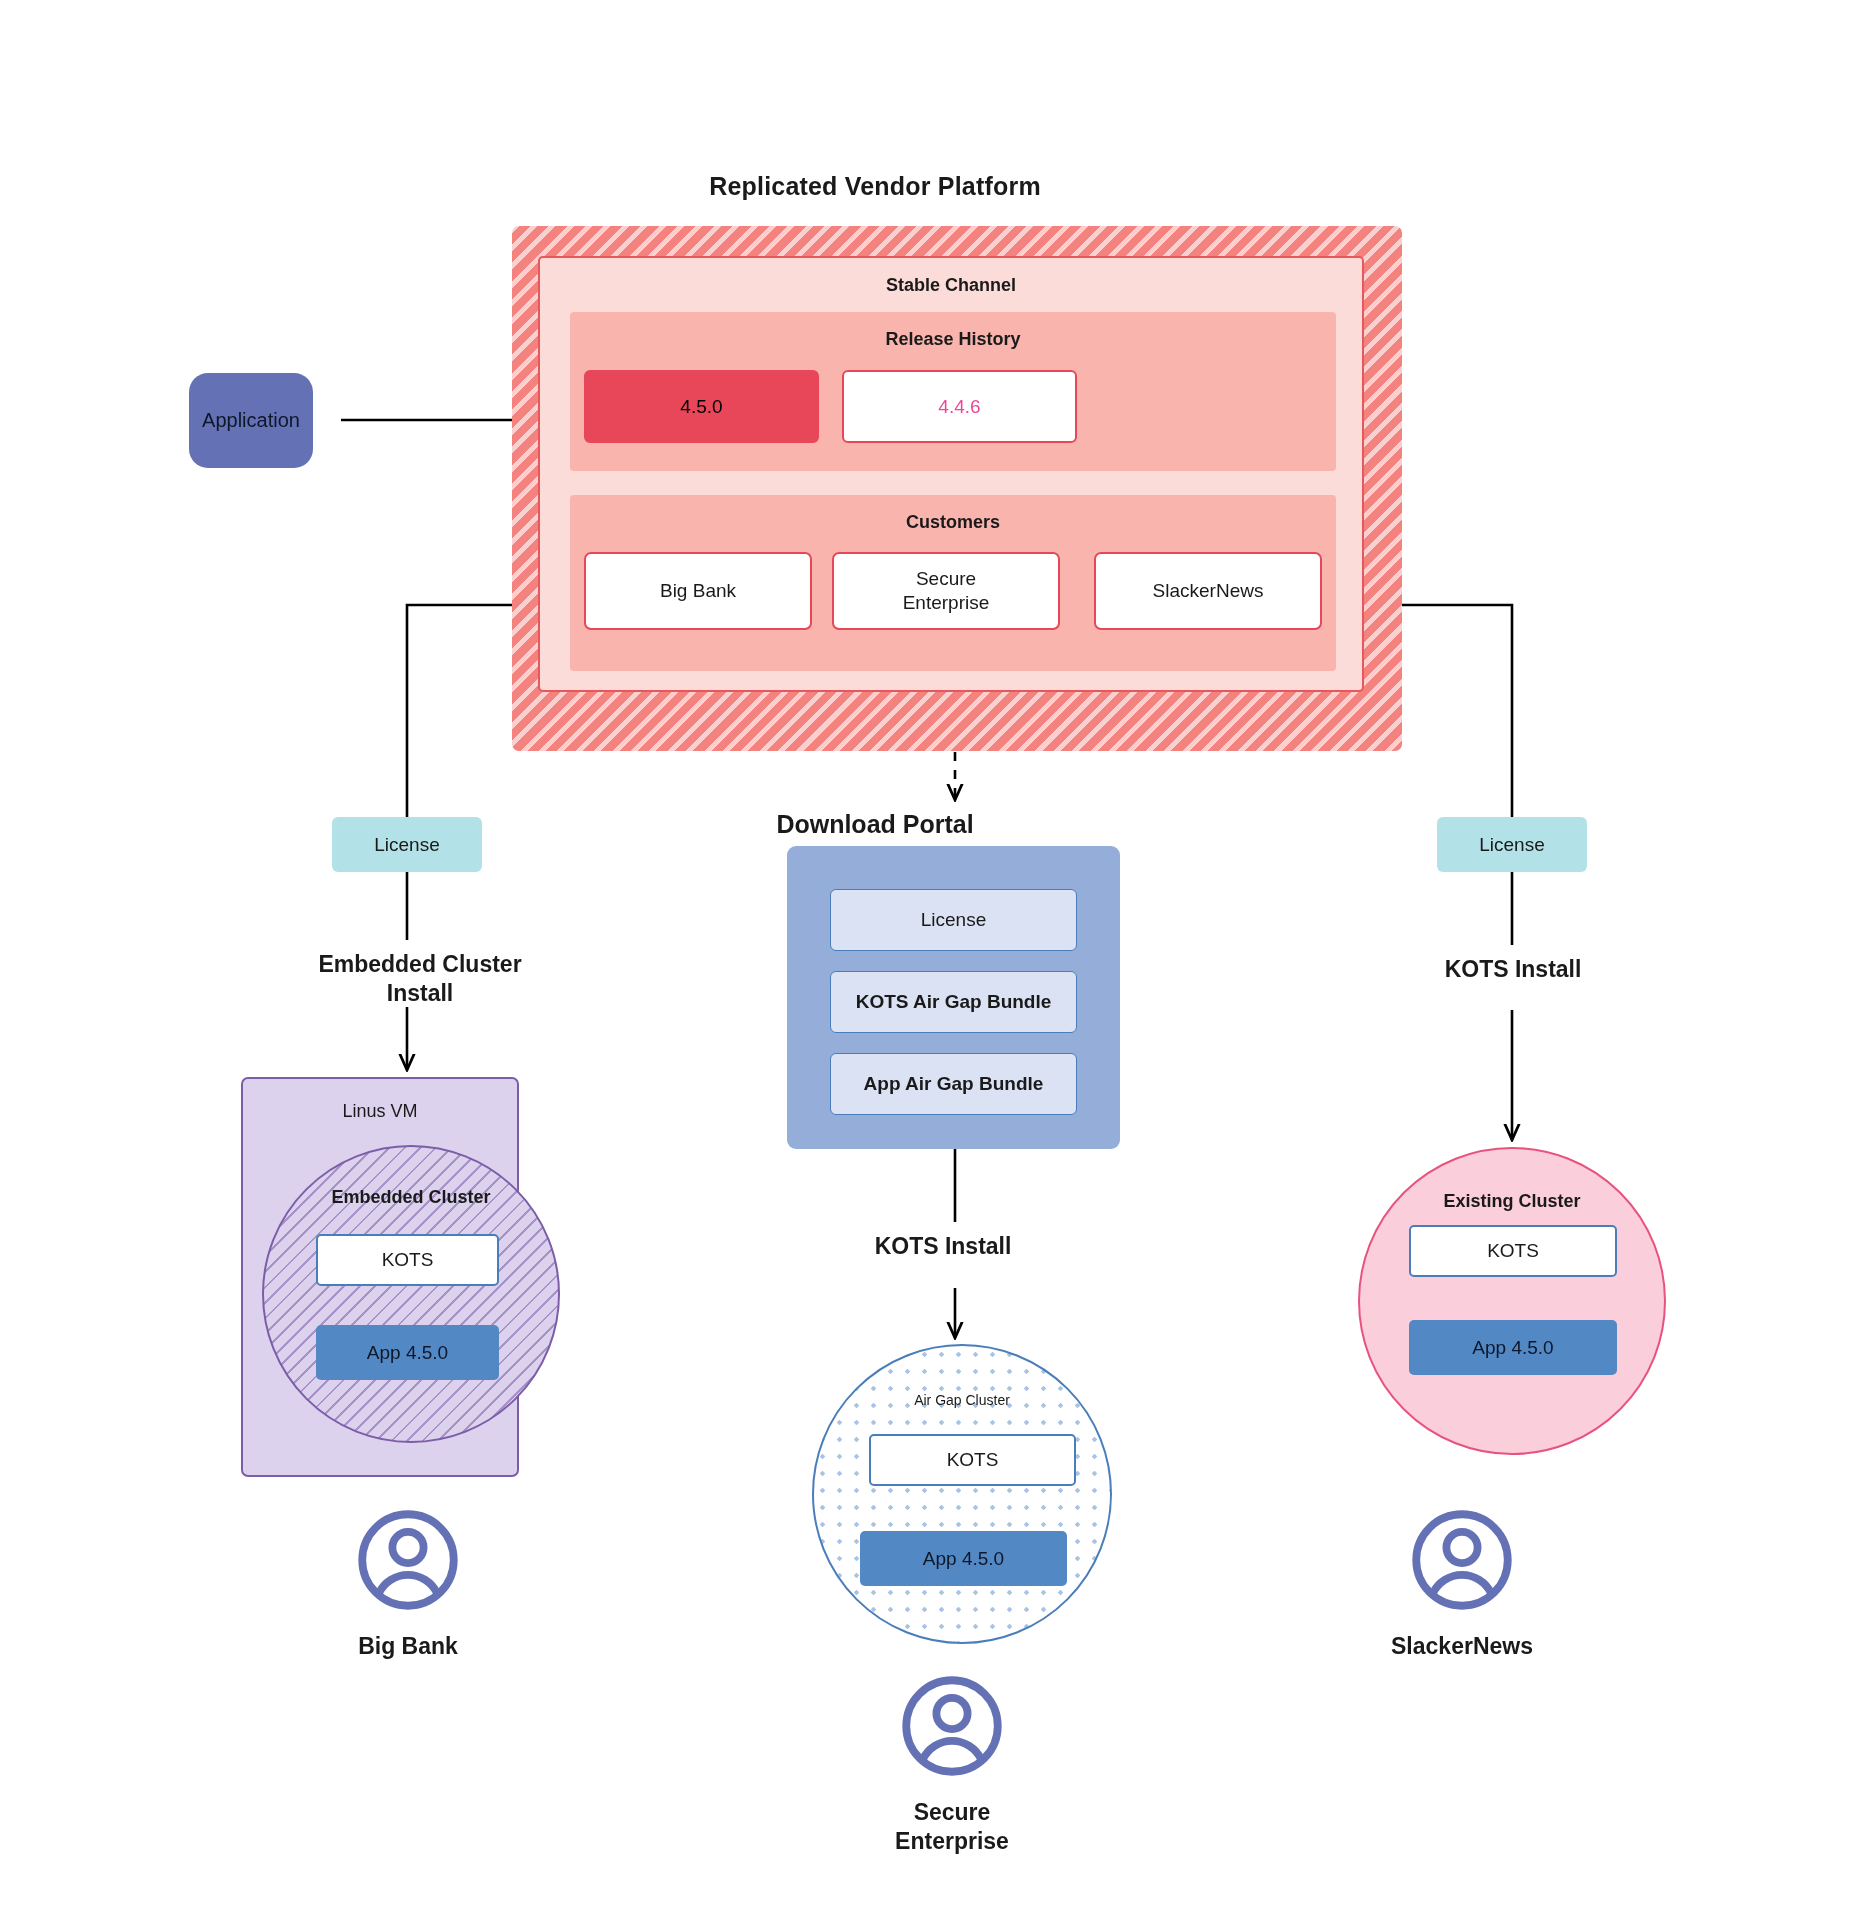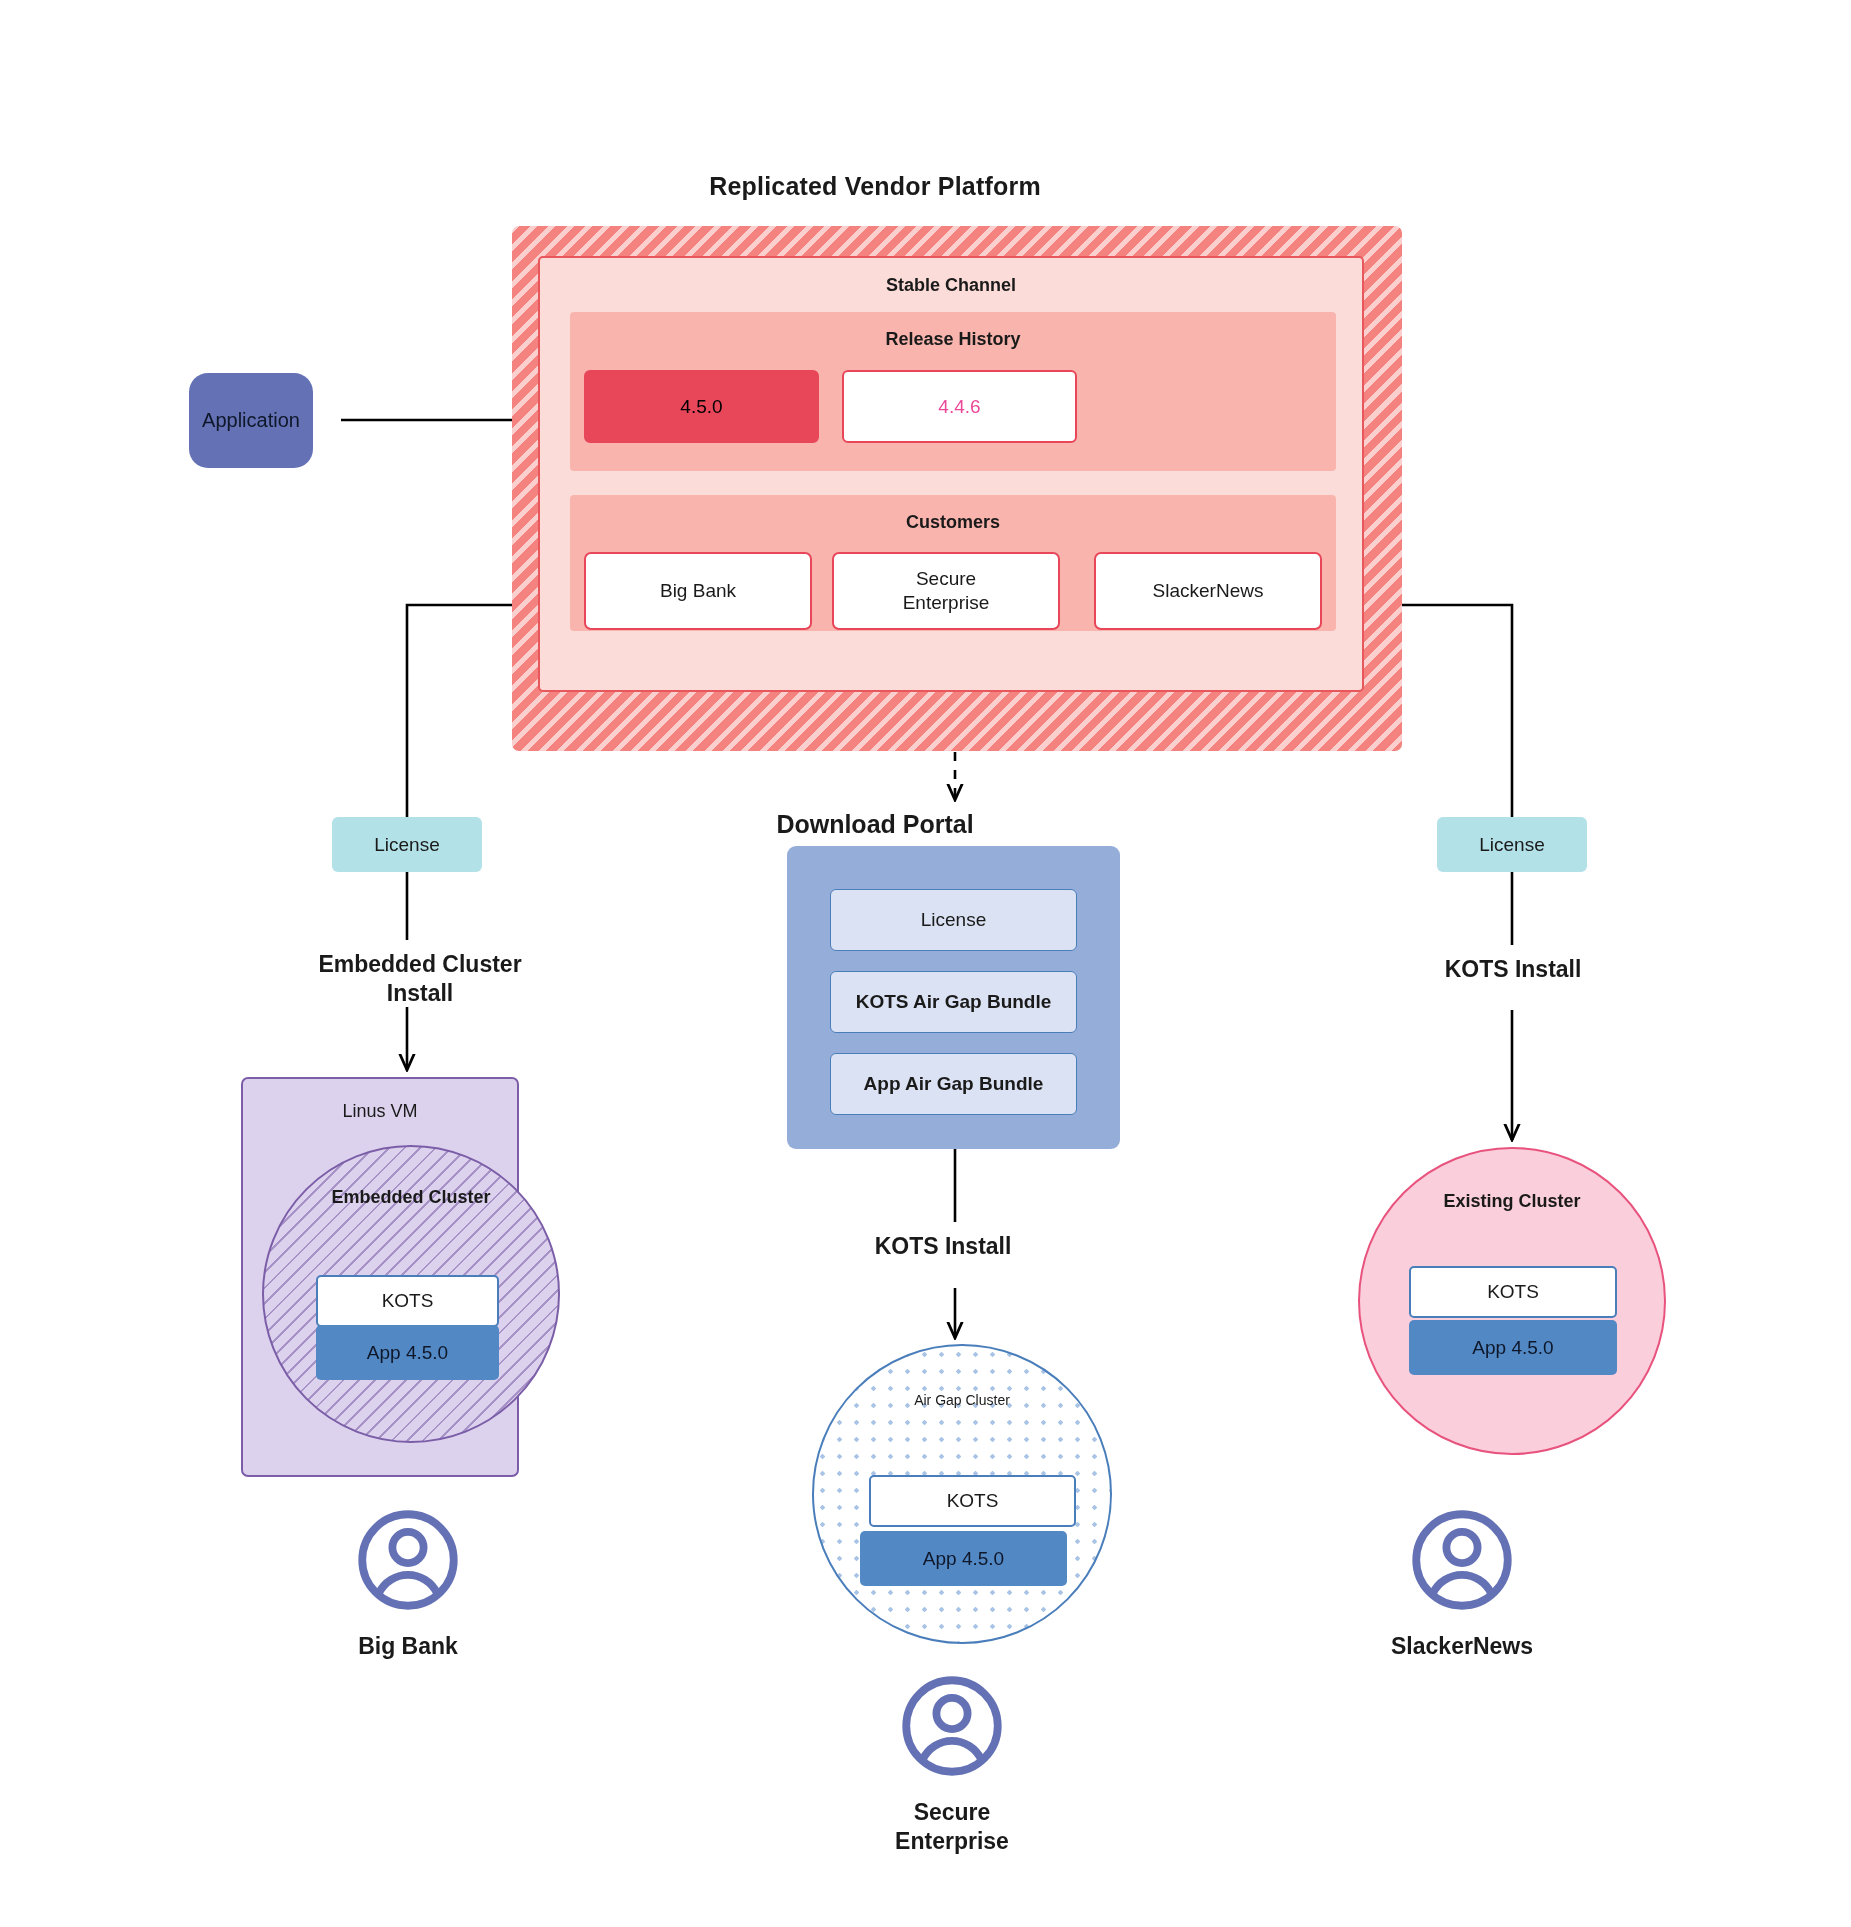--- a/index.html
+++ b/index.html
@@ -37,21 +37,21 @@
   }
   .panel-title{
     position:absolute;left:0;top:17px;width:100%;text-align:center;
     font-size:18px;font-weight:bold;
   }
   #release-history{
     position:absolute;left:30px;top:54px;width:766px;height:159px;
     background:#f9b5ad;border-radius:4px;
   }
   #customers{
-    position:absolute;left:30px;top:237px;width:766px;height:136px;
+    position:absolute;left:30px;top:237px;width:766px;height:176px;
     background:#f9b5ad;border-radius:4px;
   }
 
   .rel-box{
     position:absolute;top:58px;width:235px;height:73px;border-radius:6px;
     display:flex;align-items:center;justify-content:center;
     font-size:19px;box-sizing:border-box;
   }
   #release-4-5-0{left:14px;background:#e8475a;color:#000000;border:2px solid #e8475a;}
   #release-4-4-6{left:272px;background:#ffffff;color:#ec4899;border:2.5px solid #e8475a;}
@@ -141,21 +141,21 @@
     background:#fbcedb;border:2px solid #e8537e;box-sizing:border-box;
   }
   #existing-cluster .cc-title{
     position:absolute;left:0;top:42px;width:100%;text-align:center;font-size:18px;font-weight:bold;
   }
 
   
   .kots-box{
     position:absolute;width:183px;height:52px;background:#ffffff;
     border:2px solid #4a7ebb;border-radius:5px;box-sizing:border-box;
-    display:flex;align-items:center;justify-content:center;font-size:19px;margin-top:41px;
+    display:flex;align-items:center;justify-content:center;font-size:19px;
   }
   .app-box{
     position:absolute;width:183px;height:55px;background:#5289c5;color:#0f172a;
     border-radius:5px;display:flex;align-items:center;justify-content:center;font-size:19px;
   }
   #ec-kots{left:316px;top:1234px;}
   #ec-app{left:316px;top:1325px;}
   #ag-kots{left:869px;top:1434px;width:207px;}
   #ag-app{left:860px;top:1531px;width:207px;}
   #ex-kots{left:1409px;top:1225px;width:208px;}

